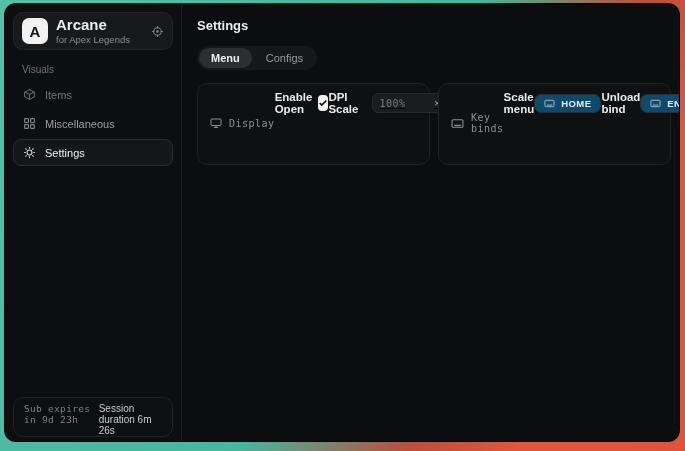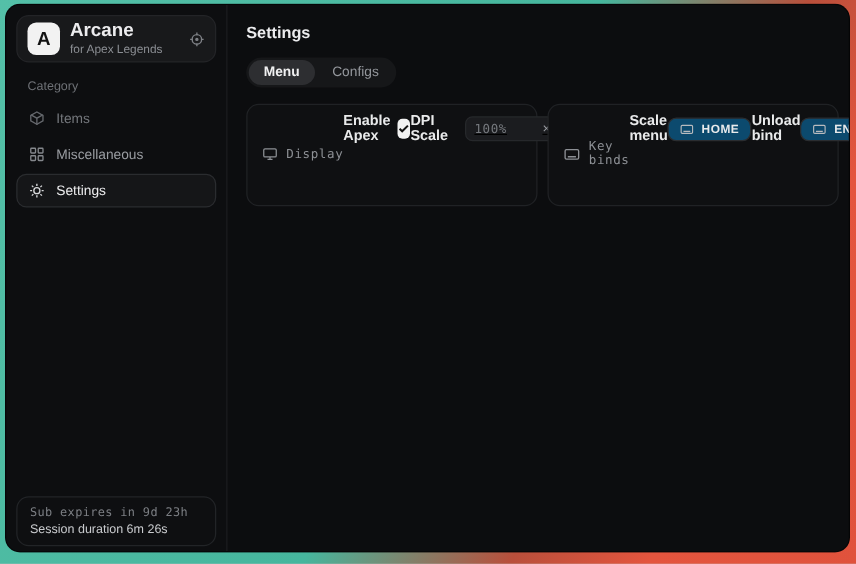--- a/index.html
+++ b/index.html
@@ -48,21 +48,21 @@
   .nav-item.dim { color: #74777c; }
   .nav-item.dim .nicon { color: #64676c; }
   .nav-item.selected {
     background: #151618; border-color: #2a2c2f; color: #ededee;
   }
   .nav-item.selected .nicon { color: #d8d9db; }
 
   .side-footer {
     position: absolute; left: 8px; right: 8px; bottom: 4px; height: 40px;
     border: 1px solid #222427; border-radius: 10px; background: #0e0f11;
-    padding: 5px 10px; display: flex; flex-direction: column; justify-content: center; gap: 2px;
+    padding: 5px 10px; display: flex; flex-direction: row; justify-content: center; gap: 2px;
   }
   .exp-line { color: #7c7f84; font-size: 9.5px; letter-spacing: .3px; }
   .ses-line { color: #c9cbce; font-size: 10px; }
 
   
   .main { flex: 1; padding: 14px 14px 0 15px; position: relative; }
   .page-title { color: #ececee; font-size: 13px; font-weight: bold; margin-bottom: 13px; }
 
   .tabs {
     display: inline-flex; background: #161719; border-radius: 999px;
@@ -127,21 +127,21 @@
           <circle cx="12" cy="12" r="7"></circle>
             <circle cx="12" cy="12" r="1.5" fill="currentColor"></circle>
           <line x1="12" y1="2" x2="12" y2="6"></line>
             <line x1="12" y1="18" x2="12" y2="22"></line>
           <line x1="2" y1="12" x2="6" y2="12"></line>
             <line x1="18" y1="12" x2="22" y2="12"></line>
         </svg>
       </span>
     </div>
 
-    <div class="cat-label">Category</div>
+    <div class="cat-label">Visuals</div>
 
     <div class="nav">
 
 
 
       <div class="nav-item dim">
         <span class="nicon">
           <svg width="13" height="13" viewBox="0 0 24 24" fill="none" stroke="currentColor" stroke-width="2">
             <path d="M21 16V8l-9-5-9 5v8l9 5 9-5z"></path>
             <path d="M3.3 7.3L12 12l8.7-4.7"></path>
@@ -204,21 +204,21 @@
             <svg width="12" height="12" viewBox="0 0 24 24" fill="none" stroke="currentColor" stroke-width="2">
               <rect x="2" y="4" width="20" height="13" rx="2"></rect>
               <line x1="8" y1="21" x2="16" y2="21"></line>
                 <line x1="12" y1="17" x2="12" y2="21"></line>
             </svg>
           </span>
           <span class="card-title mono">Display</span>
         </div>
 
         <div class="row">
-          <span class="row-label">Enable Apex</span>
+          <span class="row-label">Enable Open</span>
           <span class="checkbox">
             <svg width="10" height="10" viewBox="0 0 24 24" fill="none" stroke="currentColor" stroke-width="4">
               <polyline points="20 6 9 17 4 12"></polyline>
             </svg>
           </span>
         </div>
 
         <div class="row">
           <span class="row-label">DPI Scale</span>
           <span class="dpi-input">

